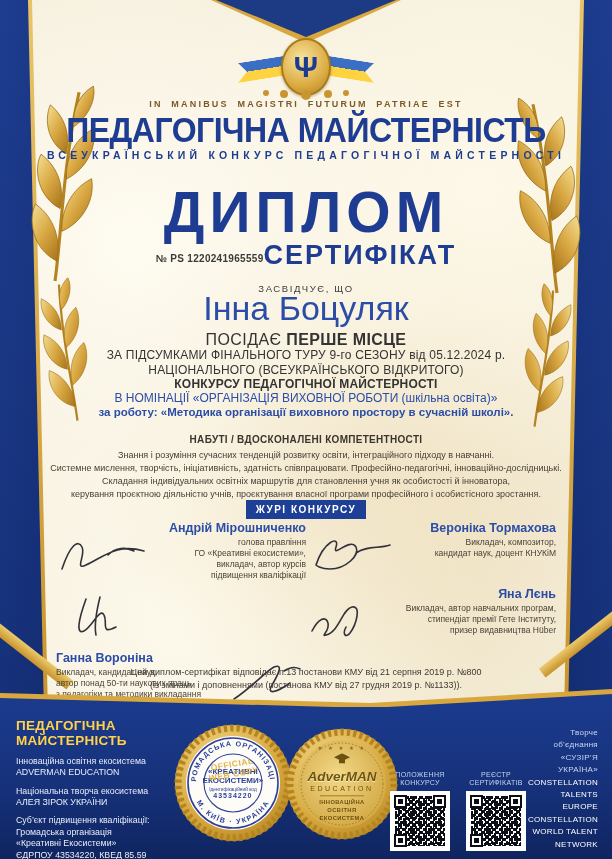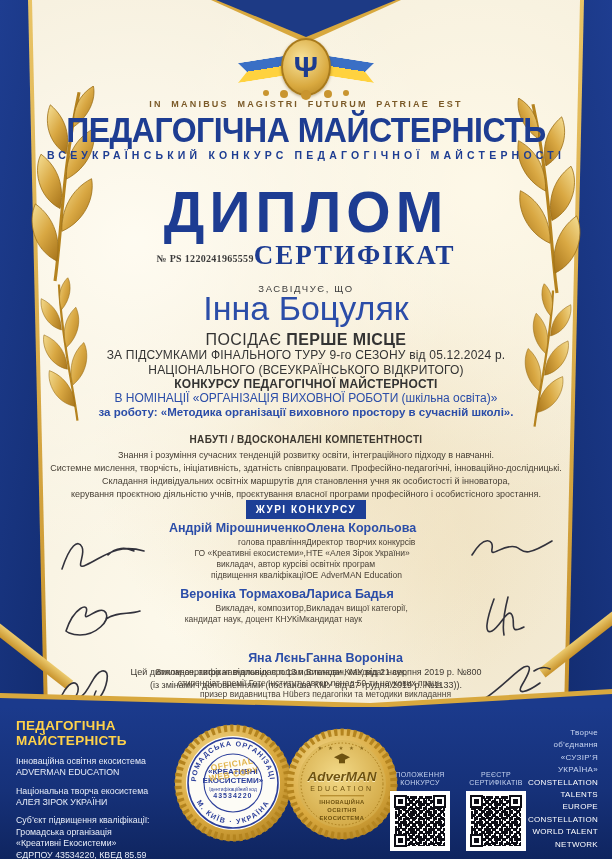--- a/index.html
+++ b/index.html
@@ -37,21 +37,21 @@
     border:2px solid #a87a1c;display:flex;align-items:center;justify-content:center;
     box-shadow:0 1px 3px rgba(90,60,0,.4);}
   .oval span{font-size:30px;line-height:1;font-weight:bold;color:#1d3c8f;}
 
   .motto{top:99px;font-size:9px;font-weight:bold;color:#7b5a28;letter-spacing:2.2px;word-spacing:4px;}
 
   .title{top:112px;font-size:32px;font-weight:800;color:#1e3d92;letter-spacing:-.5px;transform:scaleY(1.08);}
   .subtitle{top:149px;font-size:10.5px;font-weight:bold;color:#1e3d92;letter-spacing:4.2px;}
 
   .dyplom{top:184px;font-size:57px;line-height:1;font-weight:800;color:#1d3c92;letter-spacing:5px;}
-  .cert-row{top:242px;display:flex;justify-content:center;align-items:flex-end;gap:0;font-family:Liberation Serif, serif;}
+  .cert-row{top:242px;display:flex;justify-content:center;align-items:flex-end;gap:0;}
   .cert-num{font-size:10px;font-weight:bold;color:#3b3b3b;margin-bottom:5px;letter-spacing:.3px;}
   .cert-word{font-size:27px;line-height:1;font-weight:800;color:#1d3c92;letter-spacing:2px;}
   .certifies{top:283px;font-size:9.5px;color:#3b3b3b;letter-spacing:1.6px;}
   .recipient{top:289px;font-size:34px;color:#2b4da8;}
 
   .result{top:331px;font-size:16px;color:#333;letter-spacing:.4px;}
   .result b{font-weight:800;}
   .aline{font-size:12px;color:#333;letter-spacing:.2px;}
   .l2{top:348px;} .l3{top:363px;} .l4{top:377px;font-weight:bold;}
   .nomination{top:391px;font-size:12px;color:#2b4da8;}
@@ -227,48 +227,31 @@
           <path d="M6 44 C 14 20 22 14 26 22 C 30 30 18 46 30 40 C 48 32 60 18 88 26 M52 30 C 60 22 70 22 78 26"></path>
         </svg>
       <div>
           <div class="jname">Андрій Мірошниченко</div>
         <div class="jrole pre">голова правління
 ГО «Креативні екосистеми»,
 викладач, автор курсів
 підвищення кваліфікації</div>
         </div>
     </div>
-    <div class="jcell jr">
-      <div>
-          <div class="jname">Олена Корольова</div>
-        <div class="jrole pre">Директор творчих конкурсів
-НТЕ «Алея Зірок України»
-і освітніх програм
-ОЕ AdverMAN Education</div>
-        </div>
-      <svg class="sig" viewBox="0 0 92 54">
-          <path d="M8 30 C 20 10 30 14 28 24 C 26 34 40 18 52 22 C 60 25 58 34 88 16"></path>
-        </svg>
-    </div>
     <div class="jcell jl">
       <svg class="sig" viewBox="0 0 92 54">
           <path d="M10 40 C 18 16 34 10 30 22 C 26 34 44 12 50 22 C 54 30 40 44 24 44 C 14 44 10 40 10 40 M50 28 C 62 20 72 24 84 20"></path>
         </svg>
       <div>
           <div class="jname">Вероніка Тормахова</div>
         <div class="jrole pre">Викладач, композитор,
 кандидат наук, доцент КНУКіМ</div>
         </div>
     </div>
     <div class="jcell jr">
-      <div>
-          <div class="jname">Лариса Бадья</div>
-        <div class="jrole pre">Викладач вищої категорії,
-кандидат наук</div>
-        </div>
       <svg class="sig" viewBox="0 0 92 54">
           <path d="M30 8 C 22 30 20 44 28 40 C 36 36 44 16 48 24 C 52 32 44 44 60 36 M44 6 C 40 22 38 34 40 44"></path>
         </svg>
     </div>
     <div class="jcell jl">
       <svg class="sig" viewBox="0 0 92 54">
           <path d="M6 40 C 12 28 20 24 22 32 C 24 40 14 46 20 44 C 34 40 36 18 46 16 C 56 14 50 34 44 42 C 40 47 36 44 40 36"></path>
         </svg>
       <div>
           <div class="jname">Яна Лєнь</div>

